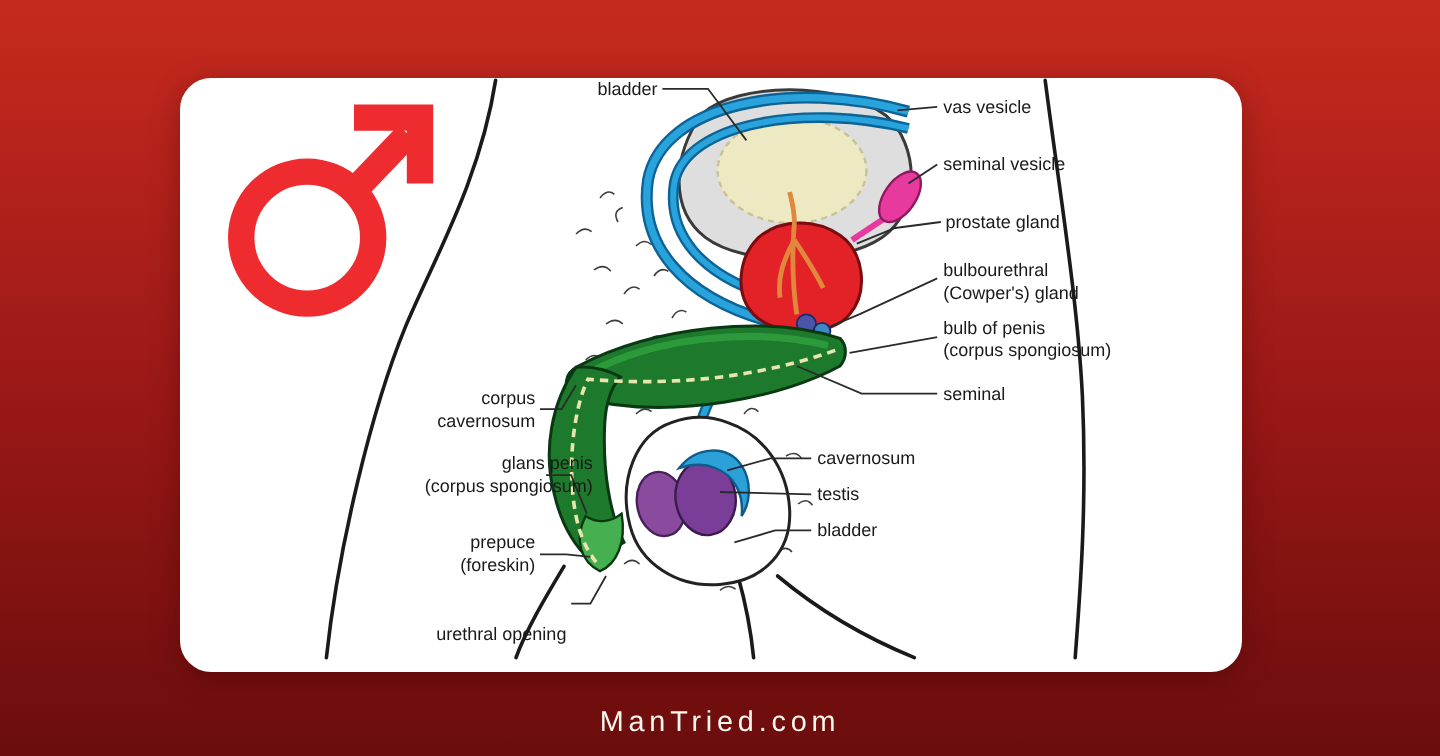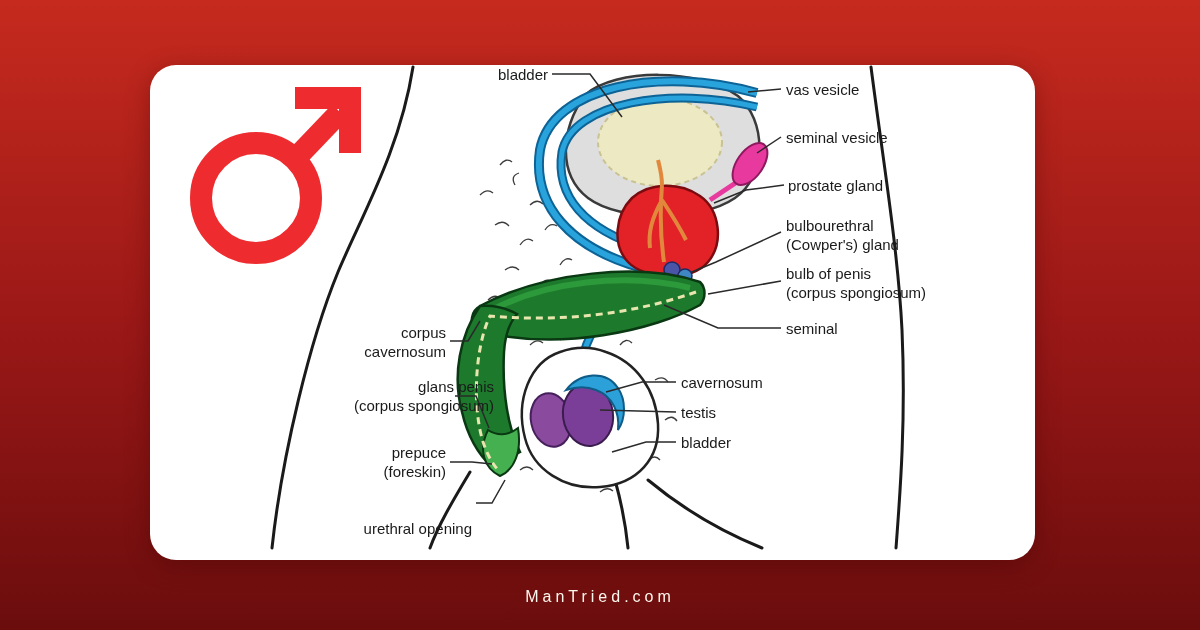--- a/index.html
+++ b/index.html
@@ -5,21 +5,21 @@
   html,body{margin:0;padding:0;background:#333;}
   .canvas{position:relative;width:1200px;height:630px;overflow:hidden;
     background:linear-gradient(180deg,#c62a1e 0%,#9a1817 52%,#6b0d0d 100%);
     font-family:Liberation Sans, sans-serif;}
   .card{position:absolute;left:150px;top:65px;width:885px;height:495px;
     background:#ffffff;border-radius:26px;box-shadow:0 6px 24px rgba(60,0,0,.35);}
   svg.scene{position:absolute;left:0;top:0;width:1200px;height:630px;pointer-events:none;}
   .lbl{position:absolute;font-size:15px;line-height:19px;color:#1a1a1a;white-space:pre-line;}
   .lbl.left{text-align:right;}
   .footer{position:absolute;left:0;right:0;top:588px;text-align:center;color:#fcf7ed;
-    font-size:16px;letter-spacing:4px;font-weight:500;}
+    font-size:24px;letter-spacing:4px;font-weight:500;}
 </style>
 </head>
 <body>
 
 <div class="canvas">
 
   <div class="card"></div>
 
   <svg class="scene" viewBox="0 0 1200 630">
 

